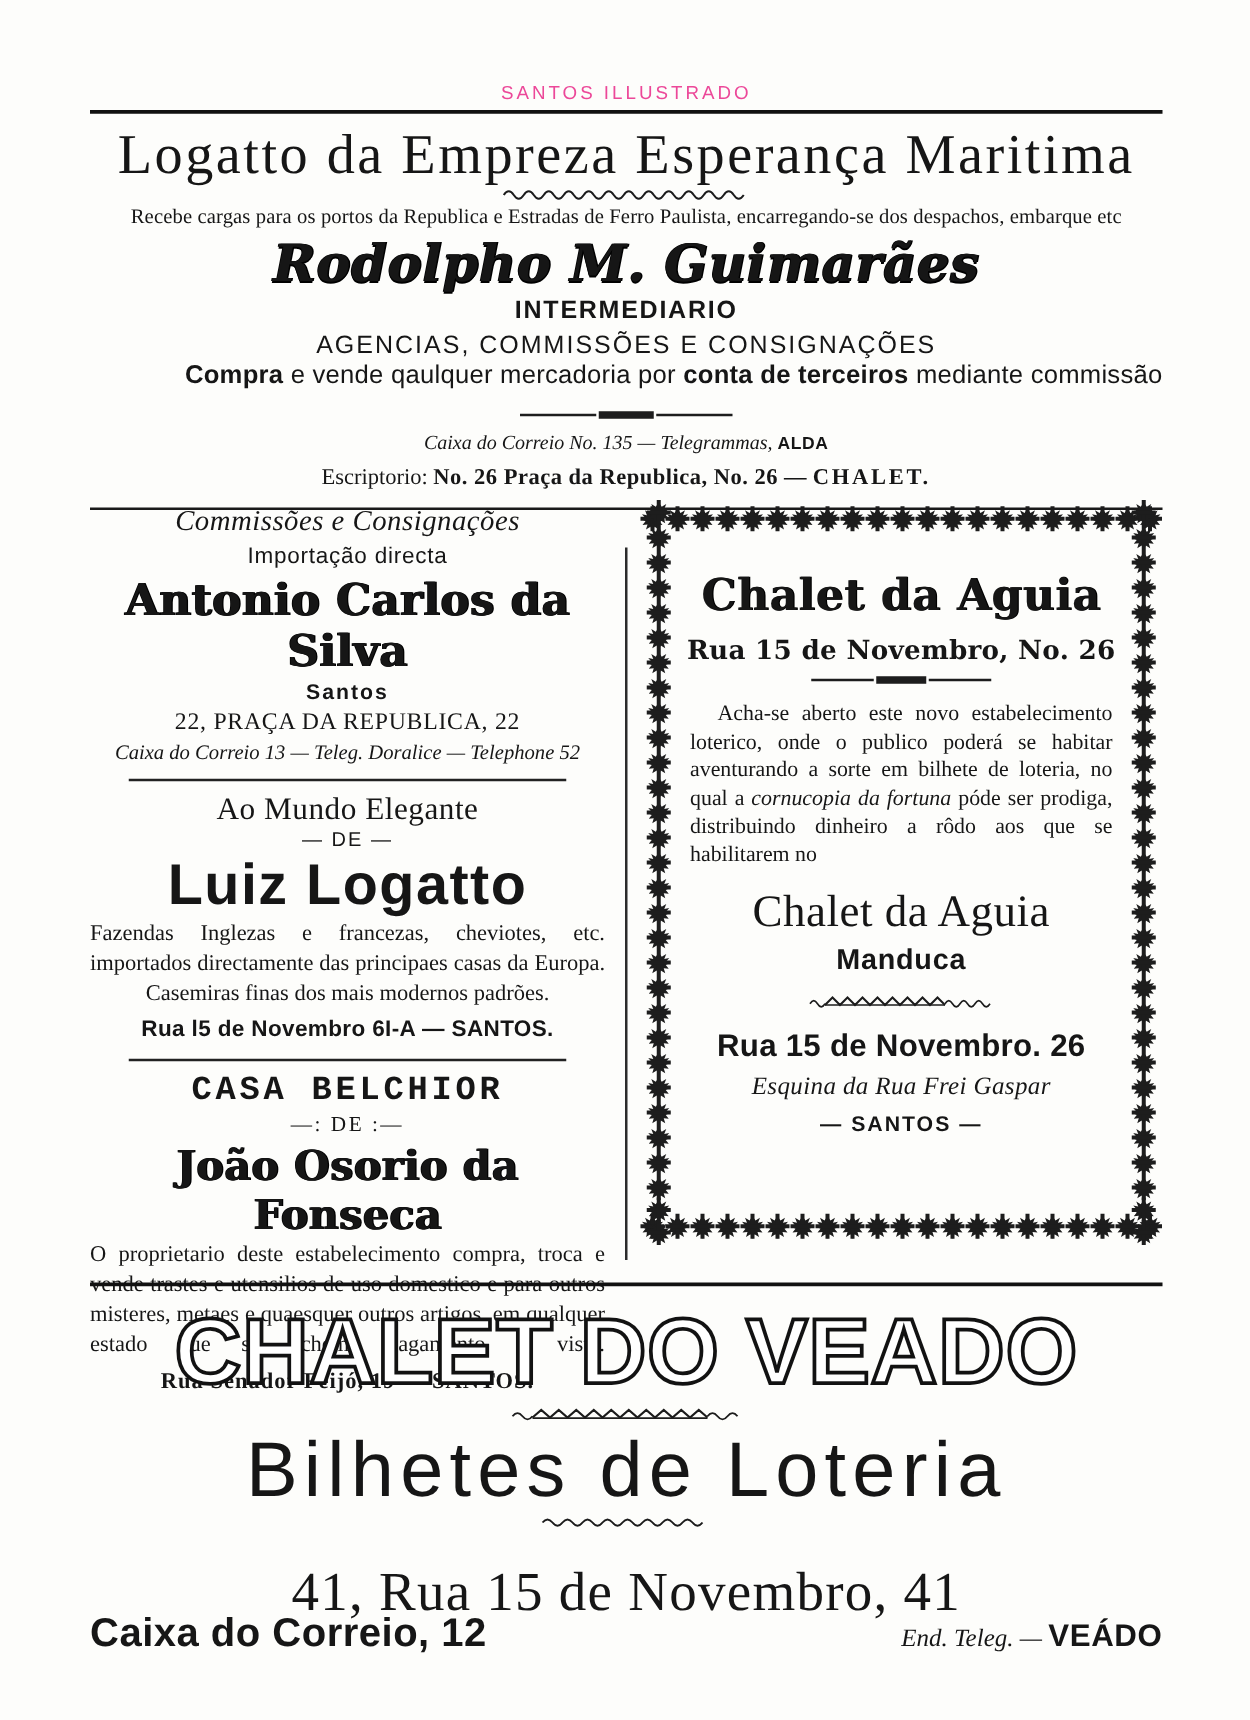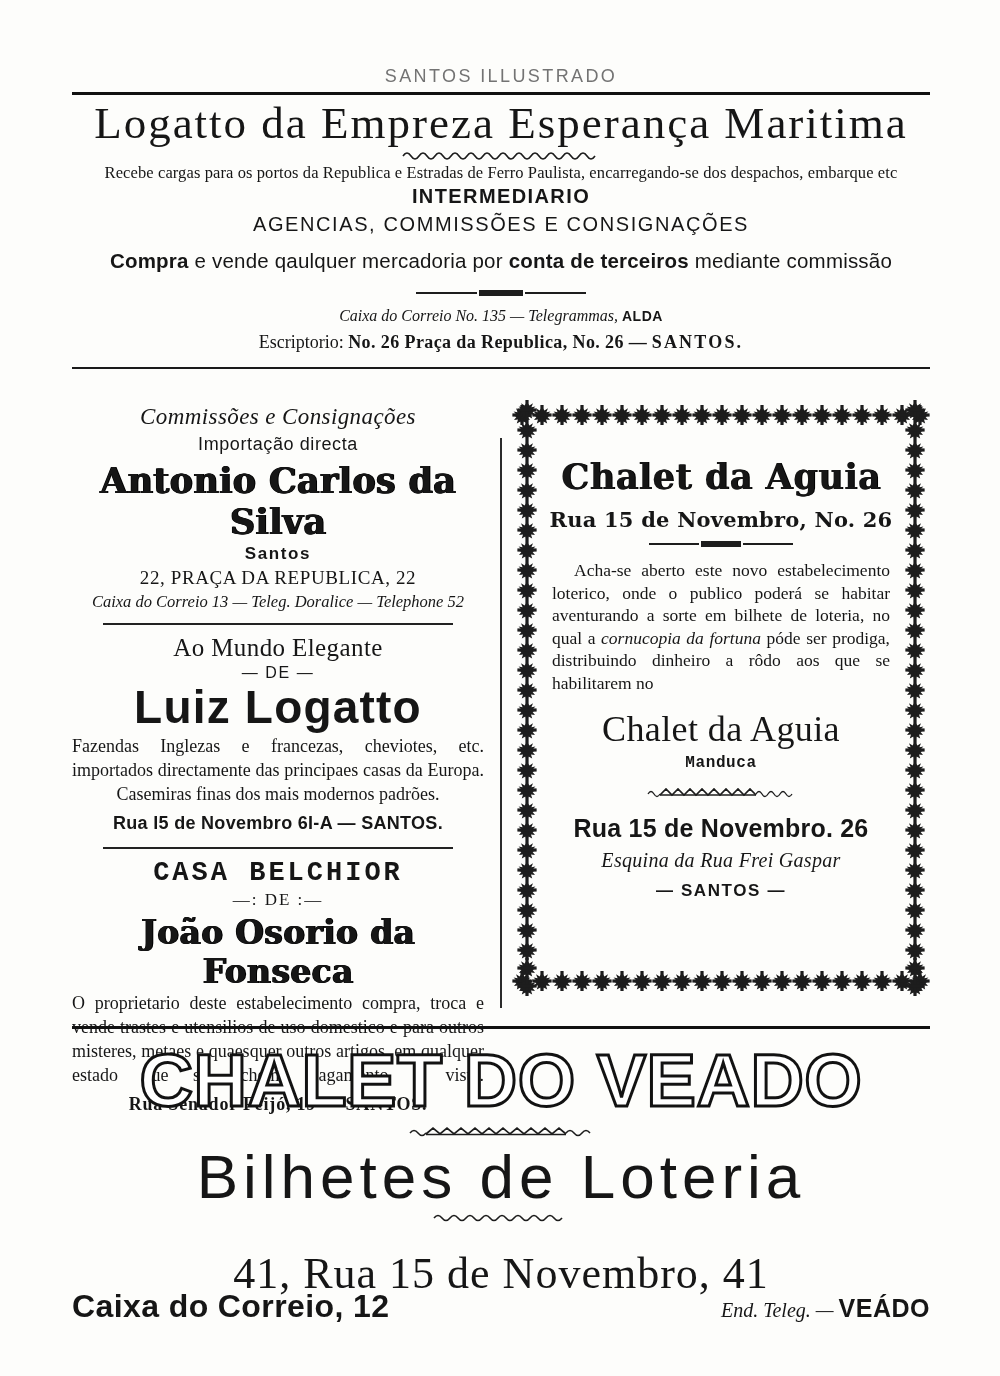--- a/index.html
+++ b/index.html
@@ -46,23 +46,23 @@
   .squiggle { display: block; margin: 0 auto; }
 
   
   #masthead {
     position: absolute;
     left: 72px; top: 66px; width: 858px;
     text-align: center;
   }
   #masthead .running-head {
     font-family: "Liberation Sans", sans-serif;
-    font-size: 18px;
+    font-size: 15px;
     letter-spacing: 2.4px;
-    color: #737373;
+    color: #ec4899;
     margin-bottom: 5px;
   }
   #masthead .hr-top { border-top: 3px solid #111; }
 
   
   #agencia { position: absolute; left: 72px; top: 100px; width: 858px; }
   .h-roman {
     font-family: "Liberation Serif", serif;
     font-size: 45px;
     letter-spacing: 2px;
@@ -269,23 +269,23 @@
     text-indent: 22px;
   }
   .aguia-body i { font-style: italic; }
   .aguia-title2 {
     font-family: "Liberation Serif", serif;
     font-size: 36px;
     letter-spacing: .4px;
     margin-top: 14px;
   }
   .aguia-manduca {
-    font-family: Liberation Mono, monospace;
-    font-weight: bold;
-    font-size: 16px;
+    font-family: Liberation Sans, sans-serif;
+    font-weight: bold;
+    font-size: 23px;
     letter-spacing: .6px;
     margin-top: 4px;
   }
   .aguia-addr {
     font-family: "Liberation Sans", sans-serif;
     font-weight: bold;
     font-size: 25px;
     letter-spacing: .2px;
     margin-top: 16px;
   }
@@ -370,44 +370,45 @@
   <div class="h-roman ctr">Logatto da Empreza Esperança Maritima</div>
 
   <div style="margin:2px 0 3px;">
     <svg class="squiggle" width="200" height="11" viewBox="0 0 200 11">
       <path d="M2 7 Q6 1 10 7 T18 7 T26 7 T34 7 T42 7 T50 7 T58 7 T66 7 T74 7 T82 7 T90 7 T98 7 T106 7 T114 7 T122 7 T130 7 T138 7 T146 7 T154 7 T162 7 T170 7 T178 7 T186 7 T194 7" fill="none" stroke="#1c1c1c" stroke-width="1.6"></path>
     </svg>
   </div>
 
   <div class="sub-line ctr">Recebe cargas para os portos da Republica e Estradas de Ferro Paulista, encarregando-se dos despachos, embarque etc</div>
 
+  <div class="blackletter ctr" style="margin-top:4px;">Rodolpho M. Guimarães</div>
 
   <div class="caps-bold ctr" style="margin-top:2px;">INTERMEDIARIO</div>
 
   <div class="caps-light ctr" style="margin-top:5px;">AGENCIAS, COMMISSÕES E CONSIGNAÇÕES</div>
 
-  <div class="mixed-bold ctr" style="margin-top:13px;">
+  <div class="mixed-bold ctr" style="margin-top:0;text-align:right;">
     <span>Compra</span><span class="lighter"> e vende qaulquer mercadoria por </span><span>conta de terceiros</span><span class="lighter"> mediante commissão</span>
   </div>
 
   <div class="dash-orn" style="margin-top:17px;">
     <i class="a"></i>
       <i class="b"></i>
       <i class="c"></i>
   </div>
 
   <div class="italic-small ctr" style="margin-top:11px;">
     <span>Caixa do Correio No. 135 — Telegrammas,</span>
     <b>ALDA</b>
   </div>
 
   <div class="escript ctr" style="margin-top:7px;">
     <span>Escriptorio:</span>
     <b>No. 26 Praça da Republica, No. 26 —</b>
-    <span class="sp">SANTOS.</span>
+    <span class="sp">CHALET.</span>
   </div>
 
   <div class="rule" style="margin-top:14px;"></div>
 </div>
 
 <div id="cols">
 
   <div id="col-divider"></div>
 
   <div id="left-col">

